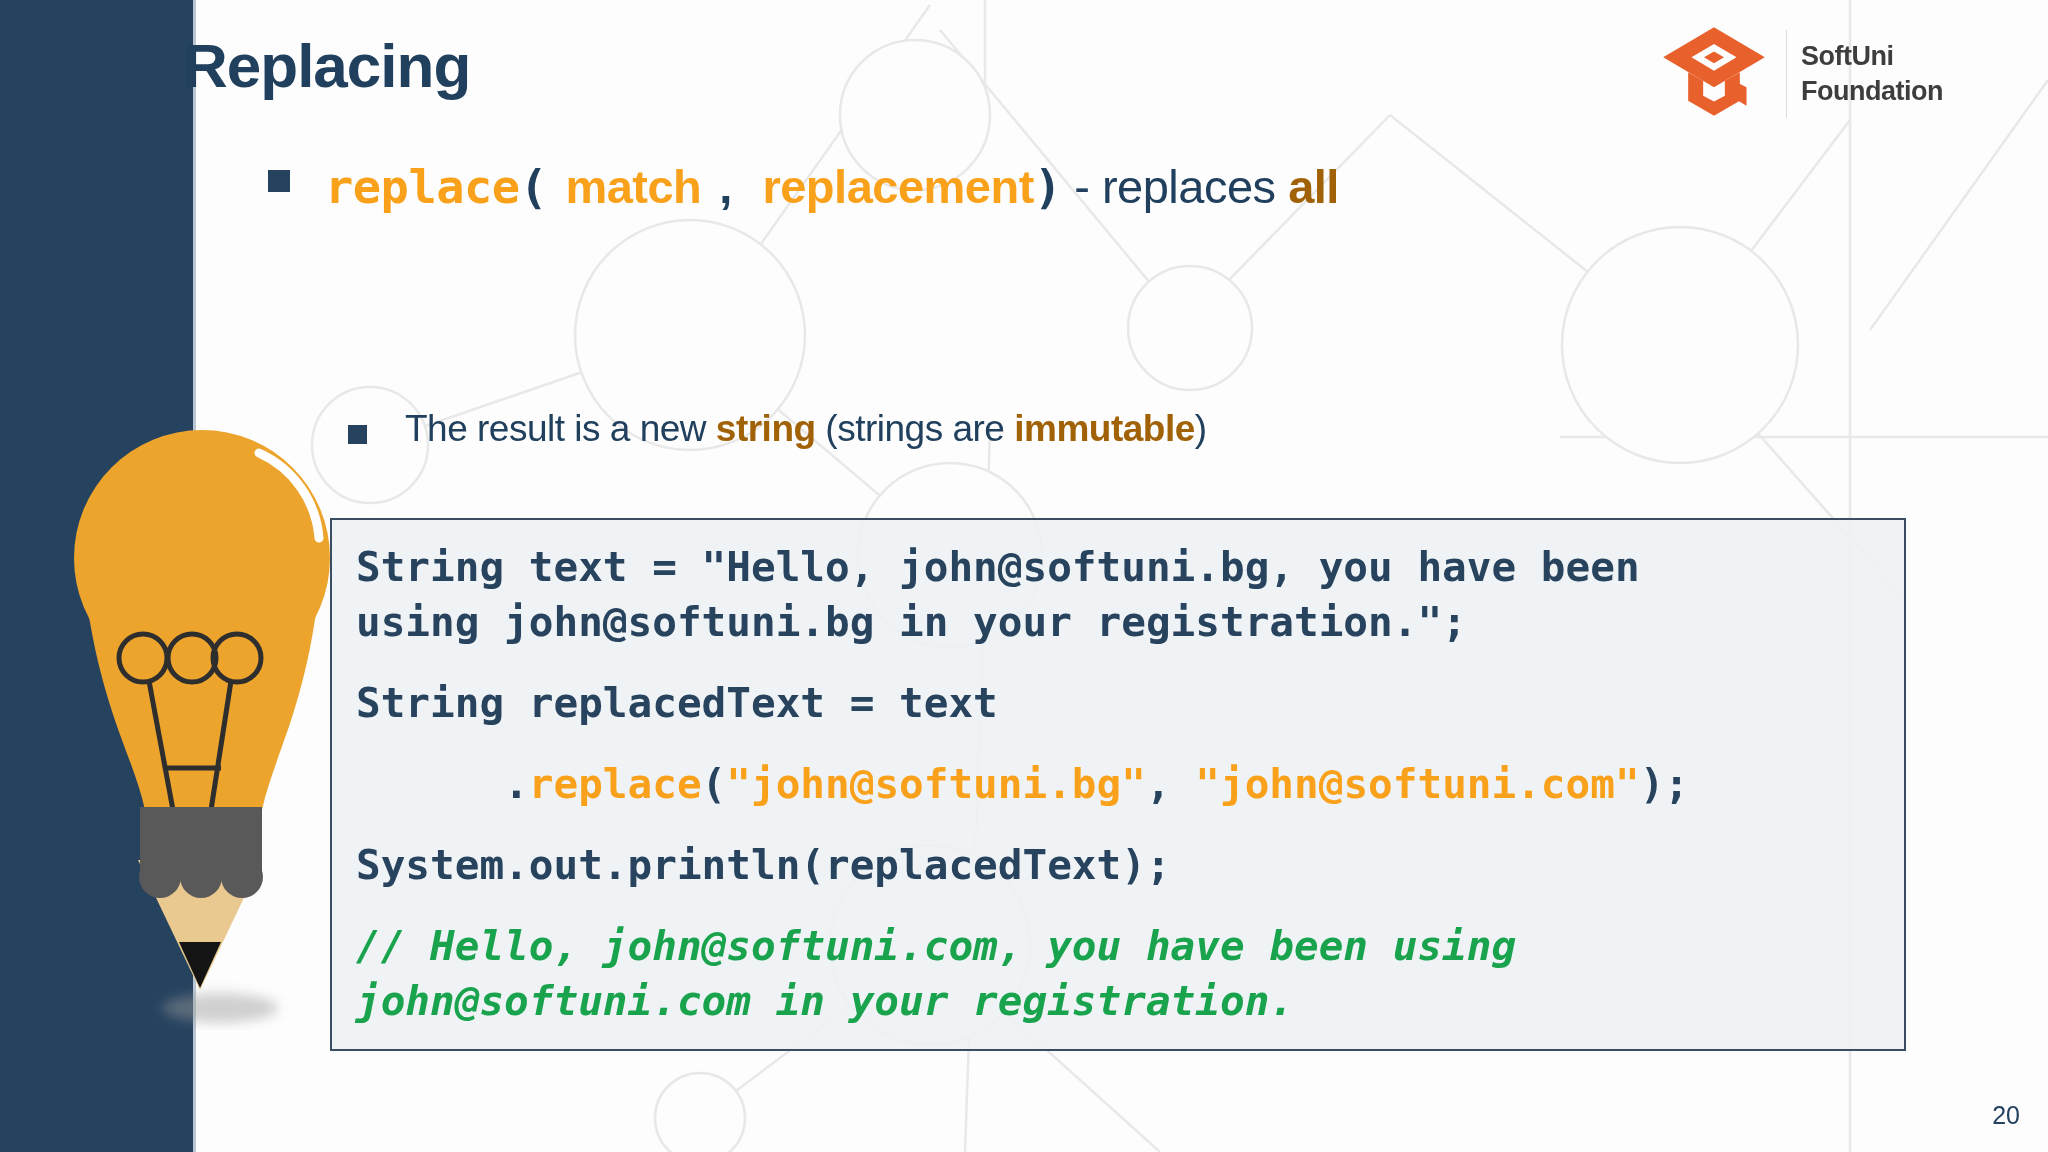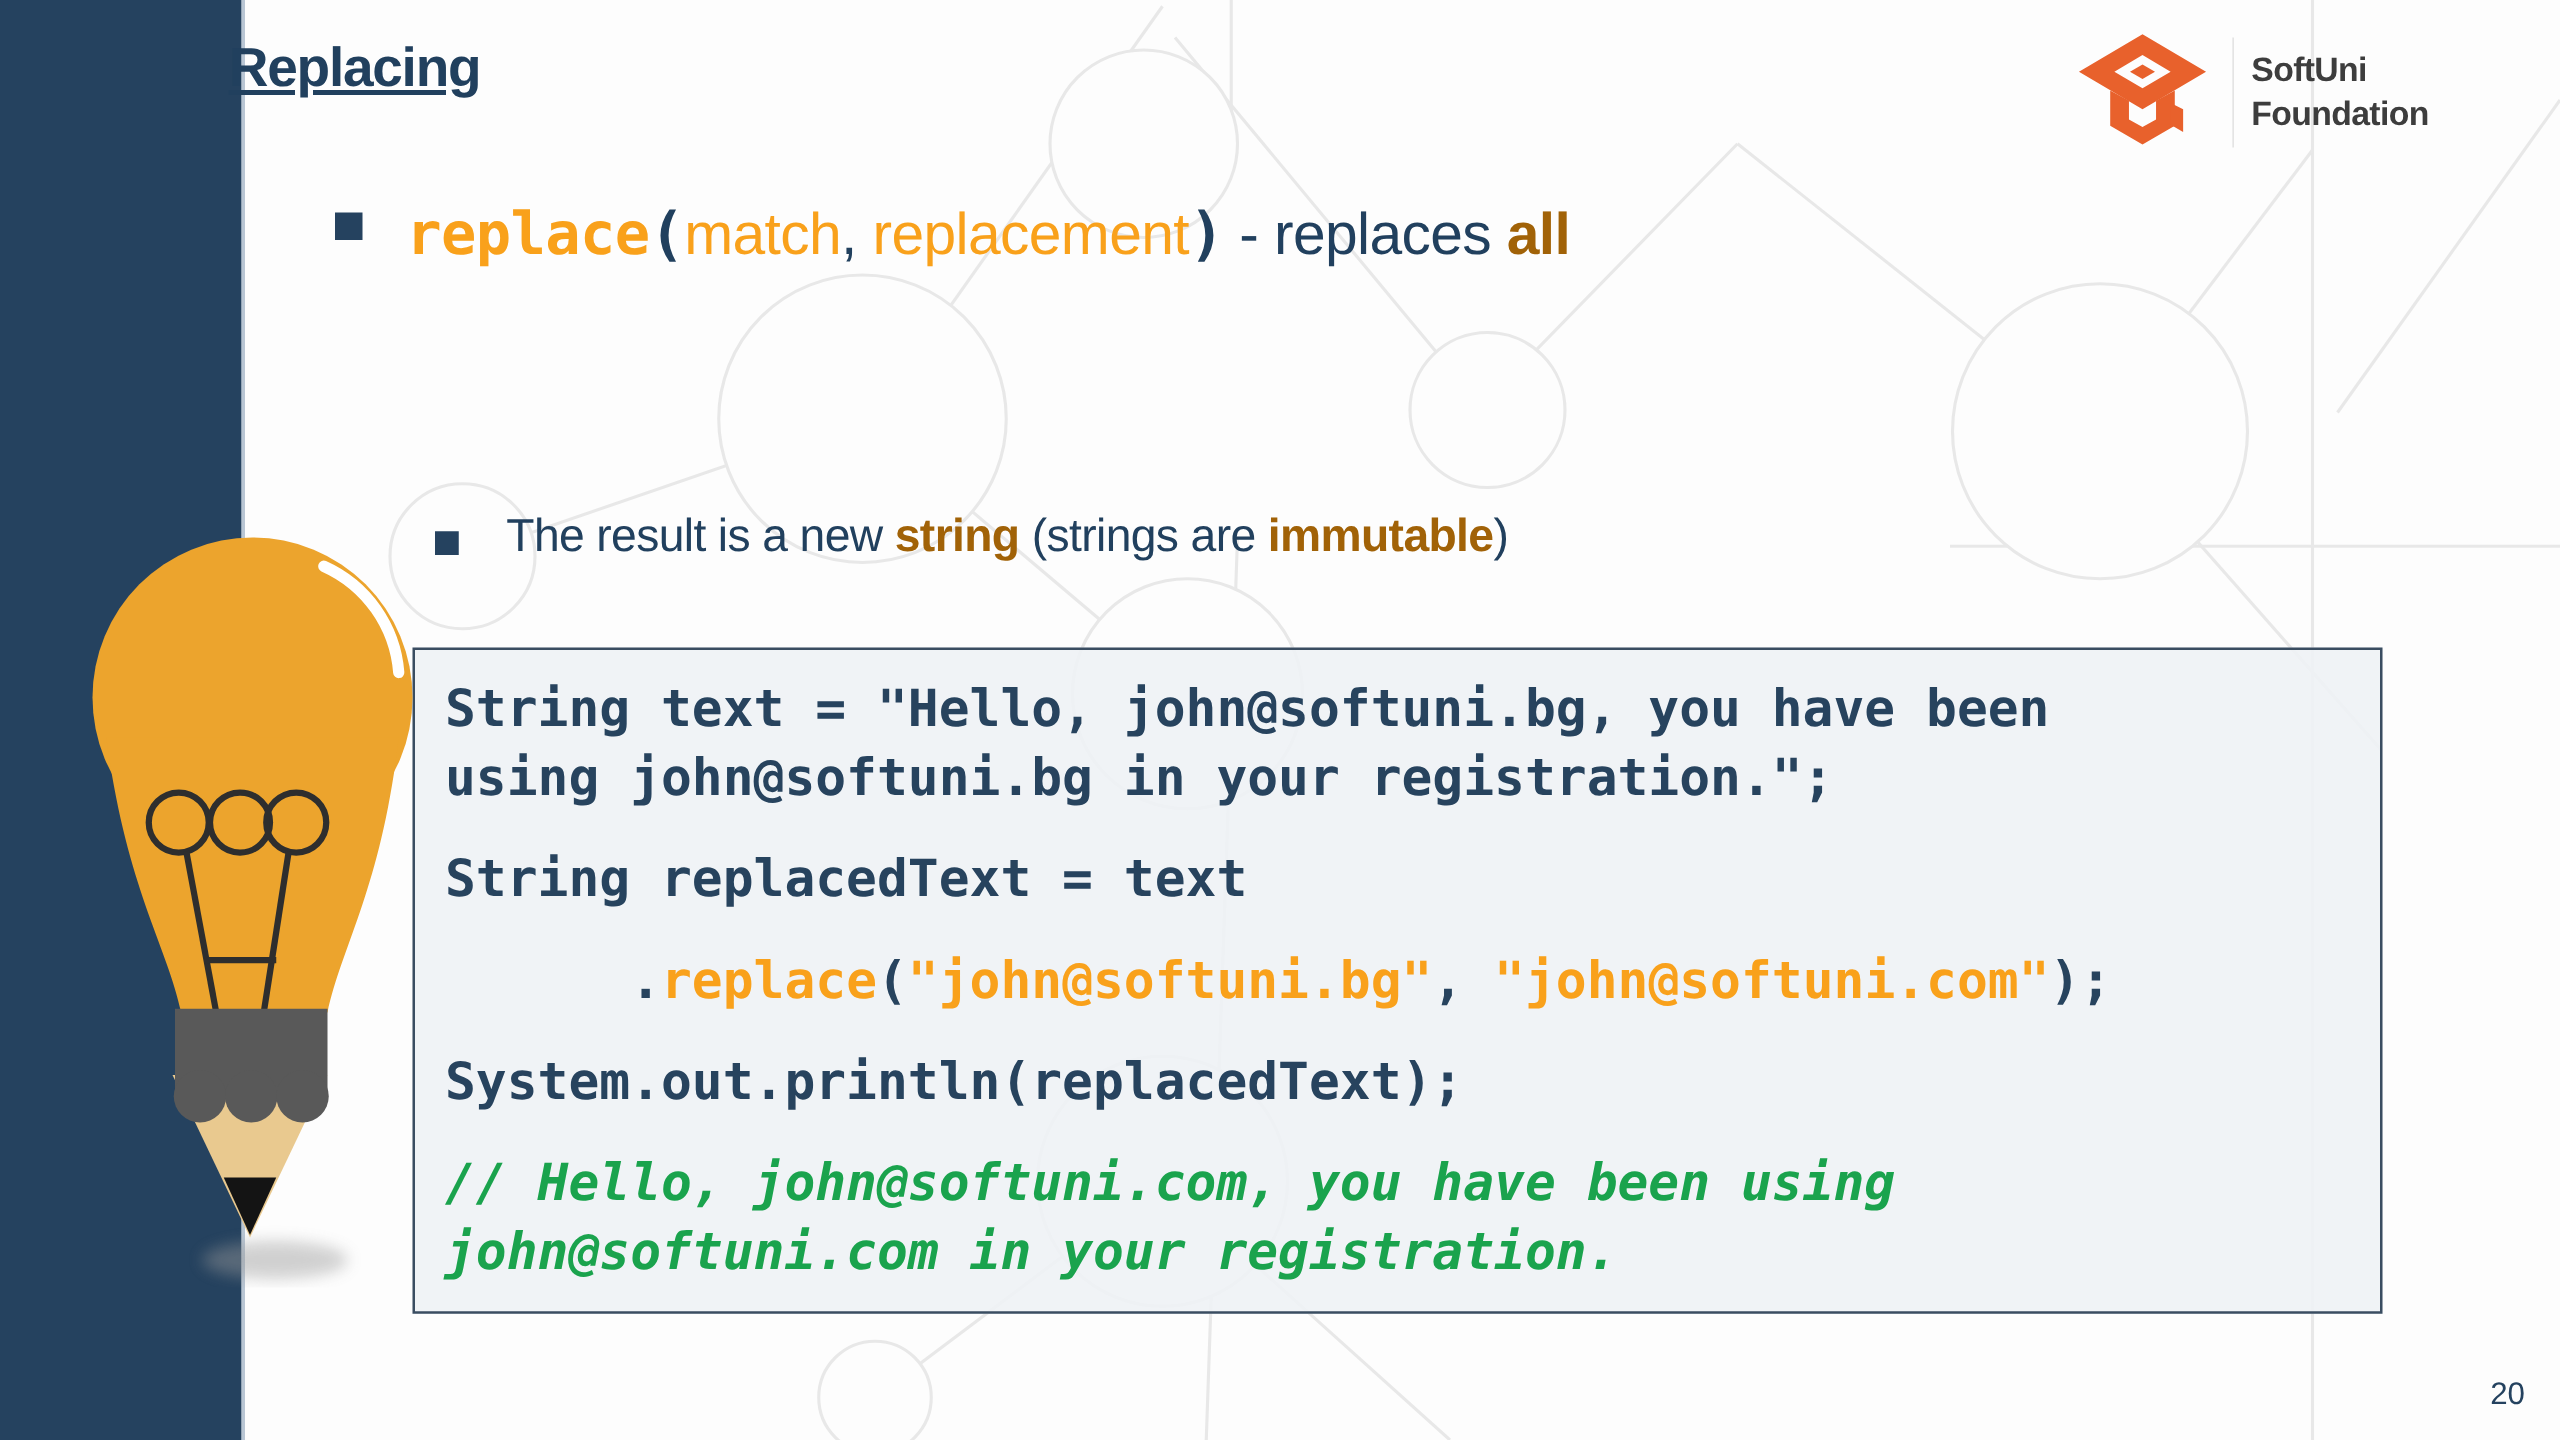--- a/index.html
+++ b/index.html
@@ -13,35 +13,35 @@
   
   .sidebar{
     position:absolute;left:0;top:0;width:193px;height:1152px;
     background:#25425f;border-right:3px solid #b9c6d4;z-index:2;
   }
   
   .pencil{position:absolute;left:63px;top:420px;z-index:3;}
   
   .title{
     position:absolute;left:183px;top:30px;z-index:4;
-    font-size:44px;font-weight:700;color:#21405e;letter-spacing:-1px;text-decoration:underline;
+    font-size:62px;font-weight:700;color:#21405e;letter-spacing:-1px;
   }
   
   .logo{position:absolute;left:1650px;top:24px;z-index:4;display:flex;align-items:center;}
   .logo-icon{width:128px;height:100px;}
   .logo-divider{width:1px;height:88px;background:#dcdcdc;margin:0 14px 0 8px;}
   .logo-text{font-weight:700;color:#3d3d3d;font-size:27px;line-height:35px;letter-spacing:-0.5px;}
   
   .navy{color:#21405e;}
   .orange{color:#f9a11b;}
   .b1{position:absolute;left:325px;top:150px;z-index:1;font-size:47px;color:#21405e;
       line-height:74px;letter-spacing:-0.5px;white-space:nowrap;}
   .b1-sq{position:absolute;left:268px;top:170px;width:22px;height:22px;background:#25425f;z-index:1;}
   .mono-tok{font-family:"DejaVu Sans Mono",monospace;font-weight:700;}
-  .arg-tok{font-weight:400;}
+  .arg-tok{font-weight:700;margin-left:18px;}
   .b1 .plain{font-weight:400;}
   .hl{font-weight:700;color:#a16207;}
   .b2{position:absolute;left:405px;top:408px;z-index:1;font-size:37px;color:#21405e;
       letter-spacing:-0.5px;white-space:nowrap;}
   .b2-sq{position:absolute;left:348px;top:425px;width:19px;height:19px;background:#25425f;z-index:1;}
   
   .code-box{
     position:absolute;left:330px;top:518px;width:1576px;height:533px;z-index:1;
     background:rgba(238,241,245,0.88);border:2px solid #3a4d61;box-sizing:border-box;
     padding:20px 24px;

